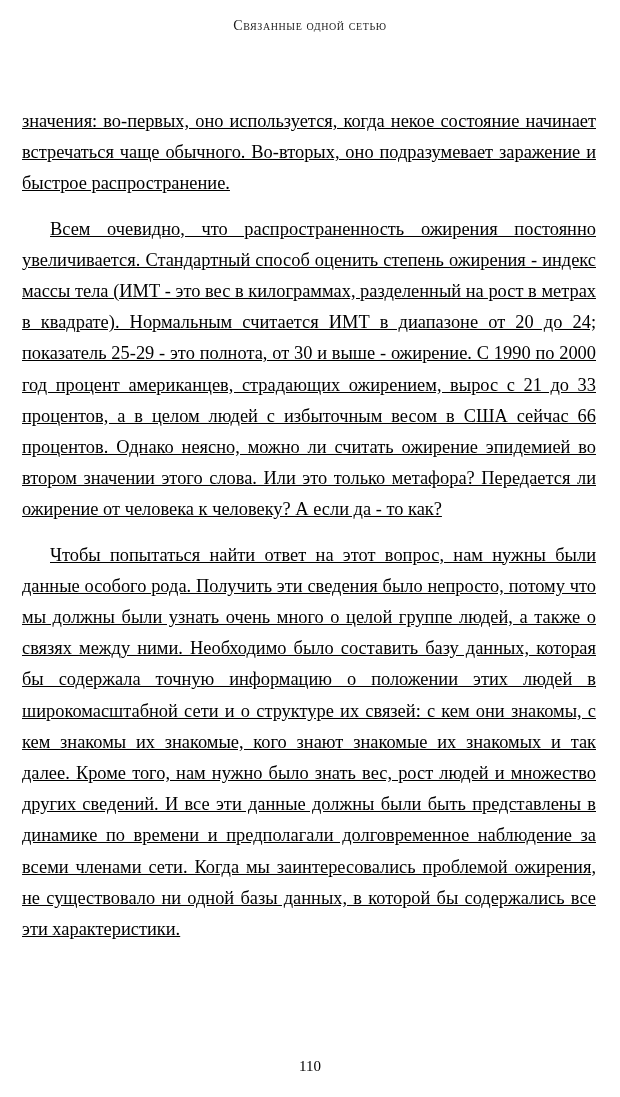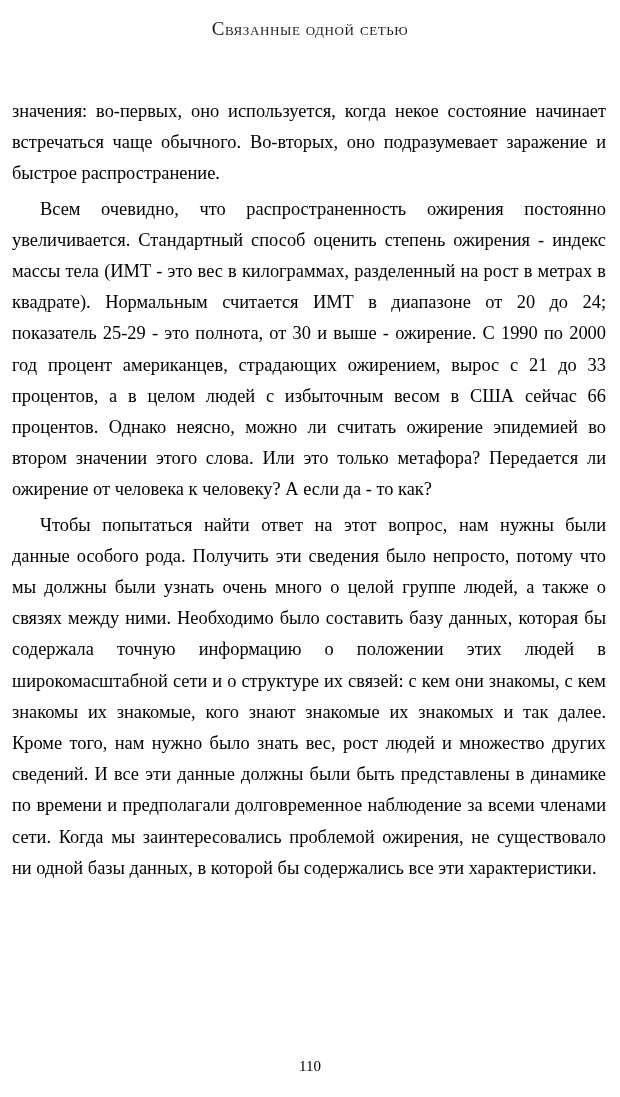--- a/index.html
+++ b/index.html
@@ -21,40 +21,41 @@
     top: 0;
     width: 620px;
     height: 1097px;
   }
   .running-head {
     position: absolute;
     left: 0;
     top: 18px;
     width: 620px;
     text-align: center;
-    font-size: 19px;
+    font-size: 14px;
     font-variant: small-caps;
     letter-spacing: 0.6px;
     color: #1a1a1a;
   }
   .body-text {
     position: absolute;
     left: 8px;
     top: 92px;
     width: 602px;
     font-size: 18.4px;
     line-height: 31.2px;
     text-align: justify;
     text-justify: inter-word;
     color: #000000;
     hyphens: manual;
   }
   .body-text p {
-    margin: 4px;
+    margin: 14px;
     text-indent: 0;
+    text-decoration: underline;
   }
   .body-text p.indent {
     text-indent: 28px;
   }
   .folio {
     position: absolute;
     left: 0;
     bottom: 22px;
     width: 620px;
     text-align: center;

